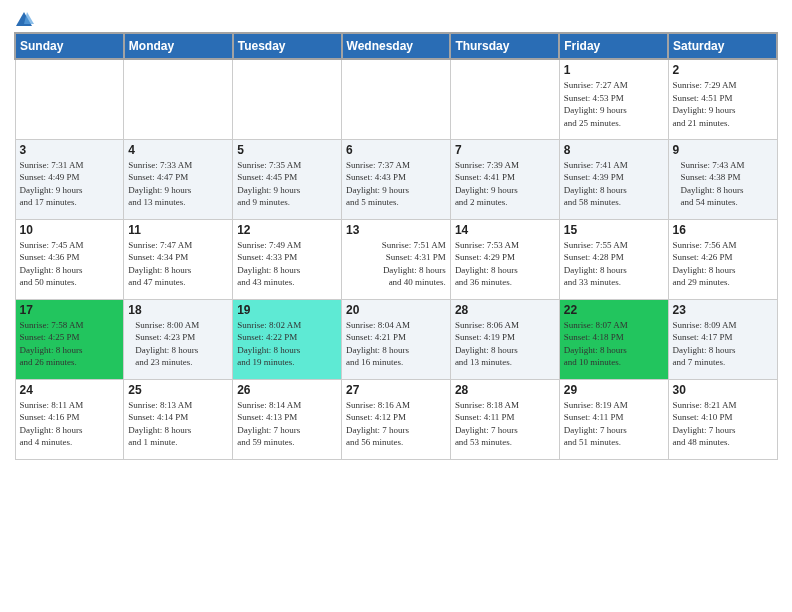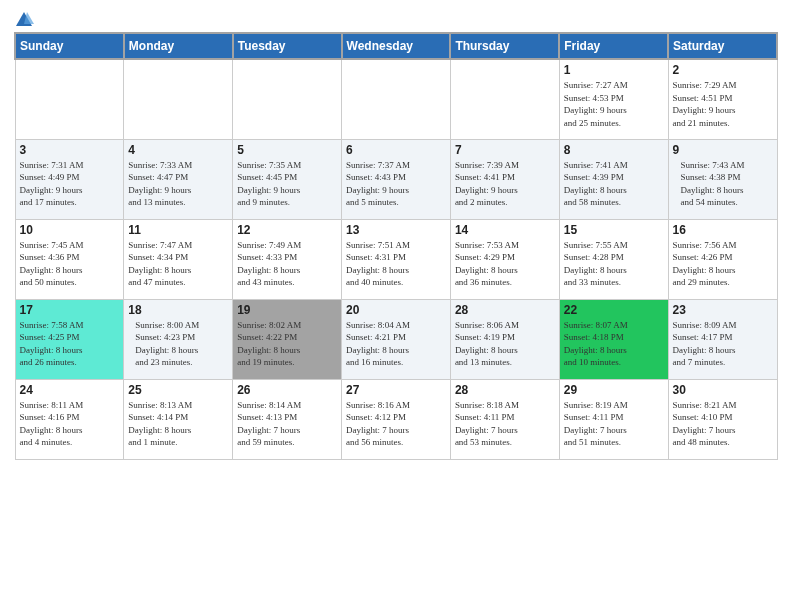--- a/index.html
+++ b/index.html
@@ -216,21 +216,21 @@
           </td>
           <td>
             <span class="day-number">12</span>
             <div class="day-info" style="white-space: pre-line;">Sunrise: 7:49 AM
 Sunset: 4:33 PM
 Daylight: 8 hours
 and 43 minutes.</div>
           </td>
           <td>
             <span class="day-number">13</span>
-            <div class="day-info" style="white-space: pre-line;">Sunrise: 7:51 AM
+            <div class="day-info" style="white-space: pre-line; text-align: right;">Sunrise: 7:51 AM
 Sunset: 4:31 PM
 Daylight: 8 hours
 and 40 minutes.</div>
           </td>
           <td>
             <span class="day-number">14</span>
             <div class="day-info" style="white-space: pre-line;">Sunrise: 7:53 AM
 Sunset: 4:29 PM
 Daylight: 8 hours
 and 36 minutes.</div>
@@ -244,35 +244,35 @@
           </td>
           <td>
             <span class="day-number">16</span>
             <div class="day-info" style="white-space: pre-line;">Sunrise: 7:56 AM
 Sunset: 4:26 PM
 Daylight: 8 hours
 and 29 minutes.</div>
           </td>
         </tr>
         <tr>
-          <td style="background: #5eead4;">
+          <td style="background: #22c55e;">
             <span class="day-number">17</span>
             <div class="day-info" style="white-space: pre-line;">Sunrise: 7:58 AM
 Sunset: 4:25 PM
 Daylight: 8 hours
 and 26 minutes.</div>
           </td>
           <td style="background: rgb(240, 244, 248);">
             <span class="day-number">18</span>
             <div class="day-info" style="white-space: pre-line; margin-left: 7px;">Sunrise: 8:00 AM
 Sunset: 4:23 PM
 Daylight: 8 hours
 and 23 minutes.</div>
           </td>
-          <td style="background: #a3a3a3;">
+          <td style="background: #5eead4;">
             <span class="day-number">19</span>
             <div class="day-info" style="white-space: pre-line;">Sunrise: 8:02 AM
 Sunset: 4:22 PM
 Daylight: 8 hours
 and 19 minutes.</div>
           </td>
           <td style="background: rgb(240, 244, 248);">
             <span class="day-number">20</span>
             <div class="day-info" style="white-space: pre-line;">Sunrise: 8:04 AM
 Sunset: 4:21 PM

